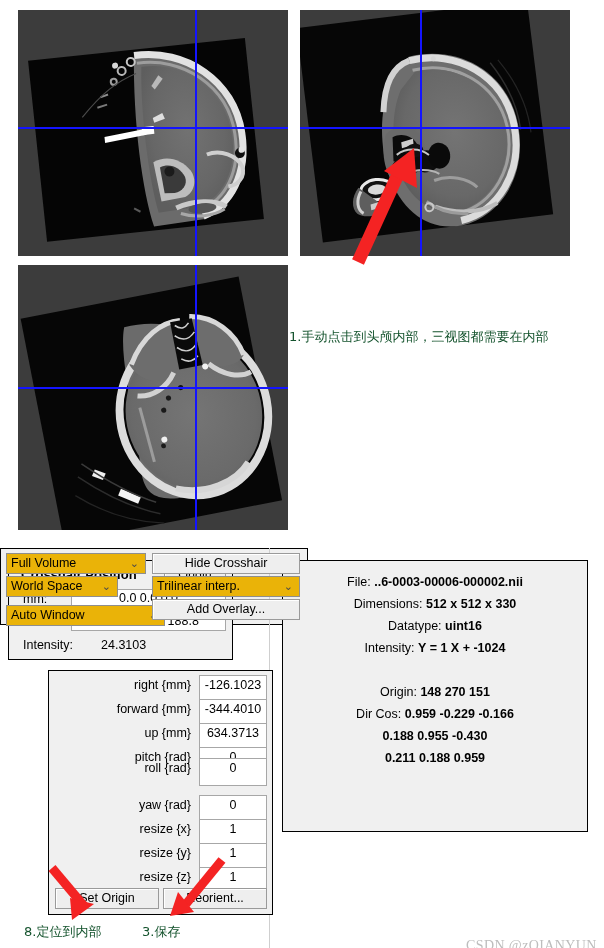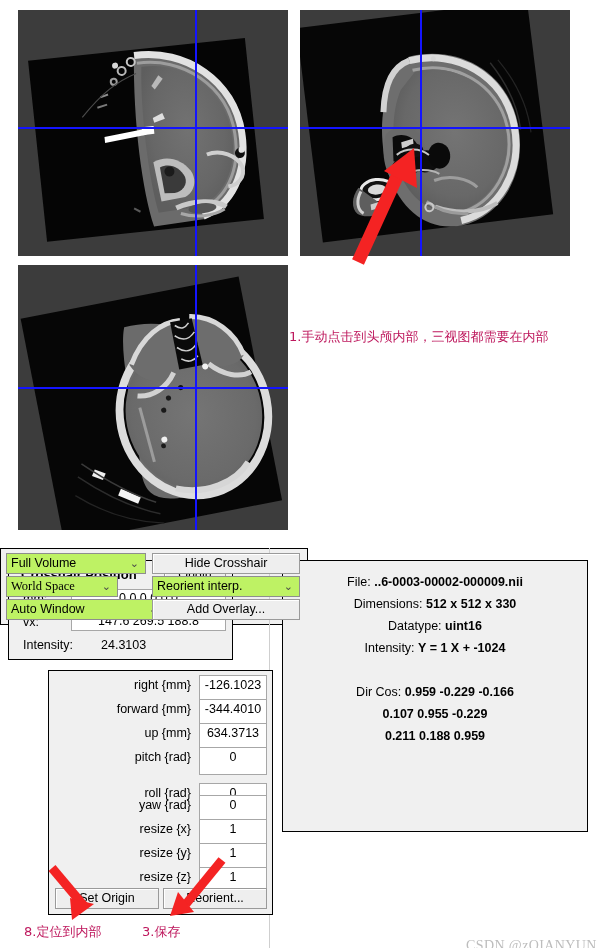--- a/index.html
+++ b/index.html
@@ -39,21 +39,21 @@
     position: absolute;
     background: #1414ff;
     pointer-events: none;
   }
   .xhair.h { left: 0; width: 100%; height: 2px; }
   .xhair.v { top: 0; height: 100%; width: 2px; }
 
   
   .annot-text {
     position: absolute;
-    color: #be185d;
+    color: #14532d;
     font-family: "DejaVu Sans", "Liberation Sans", sans-serif;
     font-size: 13px;
     white-space: nowrap;
     letter-spacing: 0px;
   }
   #annot-1 { left: 289px; top: 328px; }
   #annot-2 { left: 24px;  top: 923px; font-size: 13px; }
   #annot-3 { left: 142px; top: 923px; font-size: 13px; }
 
   .arrow-svg { position: absolute; pointer-events: none; }
@@ -201,43 +201,43 @@
   .info-line .v { font-weight: bold; }
 
   #options-box {
     left: 282px; top: 298px;
     width: 306px; height: 75px;
     border: 1px solid #000;
     background: #f0f0f0;
   }
   .sel {
     position: absolute;
-    background: #bef264;
+    background: #eab308;
     border: 1px solid #8e8e8e;
     box-sizing: border-box;
     font-size: 12.5px;
     color: #000;
     height: 21px;
     line-height: 19px;
     padding-left: 4px;
   }
   .sel .caret {
     position: absolute;
     right: 6px; top: 0;
     font-size: 11px;
     color: #4a4a4a;
   }
   .obtn {
     position: absolute;
     height: 21px;
     line-height: 19px;
   }
   #sel-volume   { left: 6px;  top: 5px;  width: 140px; }
-  #sel-space    { left: 6px;  top: 28px; width: 112px; font-family: Liberation Serif, serif; }
-  #sel-window   { left: 6px;  top: 51px; width: 159px; }
+  #sel-space    { left: 6px;  top: 28px; width: 112px; }
+  #sel-window   { left: 6px;  top: 57px; width: 159px; }
   #btn-hide-xh  { left: 152px;top: 5px;  width: 148px; }
   #sel-interp   { left: 152px;top: 28px; width: 148px; }
   #btn-add-ovl  { left: 152px;top: 51px; width: 148px; }
 </style>
 </head>
 <body>
 
 <div id="viewer-area">
 
   <div class="ct-panel" id="panel-coronal">
@@ -465,21 +465,21 @@
           <div class="field tf-field">-344.4010</div>
         </div>
         <div class="tf-row" style="top: 52px;">
           <div class="tf-label">up  {mm}</div>
           <div class="field tf-field">634.3713</div>
         </div>
         <div class="tf-row" style="top: 76px;">
           <div class="tf-label">pitch  {rad}</div>
           <div class="field tf-field">0</div>
         </div>
-        <div class="tf-row" style="top: 112px; padding-left: 28px;">
+        <div class="tf-row" style="top: 87px; padding-left: 28px;">
           <div class="tf-label">roll  {rad}</div>
           <div class="field tf-field">0</div>
         </div>
         <div class="tf-row" style="top: 124px;">
           <div class="tf-label">yaw  {rad}</div>
           <div class="field tf-field">0</div>
         </div>
         <div class="tf-row" style="top: 148px;">
           <div class="tf-label">resize  {x}</div>
           <div class="field tf-field">1</div>
@@ -501,47 +501,48 @@
     <path d="M8 4 L40 42" stroke="#f42323" stroke-width="9" fill="none"></path>
     <path d="M28 56 L50 40 L26 34 Z" fill="#f42323"></path>
   </svg>
   <svg class="arrow-svg" style="left:160px; top:306px; width:72px; height:72px;" viewBox="0 0 72 72">
     <path d="M62 6 L26 50" stroke="#f42323" stroke-width="9" fill="none"></path>
     <path d="M10 62 L34 58 L18 38 Z" fill="#f42323"></path>
   </svg>
 
   <div class="win" id="info-box">
     <div id="info-lines" style="padding-top:10px;">
-        <div class="info-line"><span class="k">File:</span> <span class="v">..6-0003-00002-000009.nii</span></div>
+        <div class="info-line"><span class="k">File:</span> <span class="v">..6-0003-00006-000002.nii</span></div>
         <div class="info-line"><span class="k">Dimensions:</span> <span class="v">512 x 512 x 330</span></div>
         <div class="info-line"><span class="k">Datatype:</span> <span class="v">uint16</span></div>
         <div class="info-line"><span class="k">Intensity:</span> <span class="v">Y = 1 X + -1024</span></div>
         <div class="info-line">&nbsp;</div>
+        <div class="info-line"><span class="k">Origin:</span> <span class="v">148 270 151</span></div>
         <div class="info-line"><span class="k">Dir Cos:</span> <span class="v">0.959 -0.229 -0.166</span></div>
-        <div class="info-line"><span class="k"></span> <span class="v">0.107  0.955 -0.229</span></div>
+        <div class="info-line"><span class="k"></span> <span class="v">0.188  0.955 -0.430</span></div>
         <div class="info-line"><span class="k"></span> <span class="v">0.211  0.188  0.959</span></div>
       </div>
   </div>
 
   <div id="options-box">
     <div class="sel" id="sel-volume">
       <span>Full Volume</span>
       <span class="caret">⌄</span>
     </div>
     <div class="sel" id="sel-space">
       <span>World Space</span>
       <span class="caret">⌄</span>
     </div>
     <div class="sel" id="sel-window">
       <span>Auto Window</span>
       <span class="caret">⌄</span>
     </div>
     <div class="btn obtn" id="btn-hide-xh">Hide Crosshair</div>
     <div class="sel" id="sel-interp">
-      <span>Reorient interp.</span>
+      <span>Trilinear interp.</span>
       <span class="caret">⌄</span>
     </div>
     <div class="btn obtn" id="btn-add-ovl">Add Overlay...</div>
   </div>
 </div>
 
 <div class="annot-text" id="annot-2">8.定位到内部</div>
 <div class="annot-text" id="annot-3">3.保存</div>
 
 <div id="watermark">CSDN @zQIANYUN</div>

